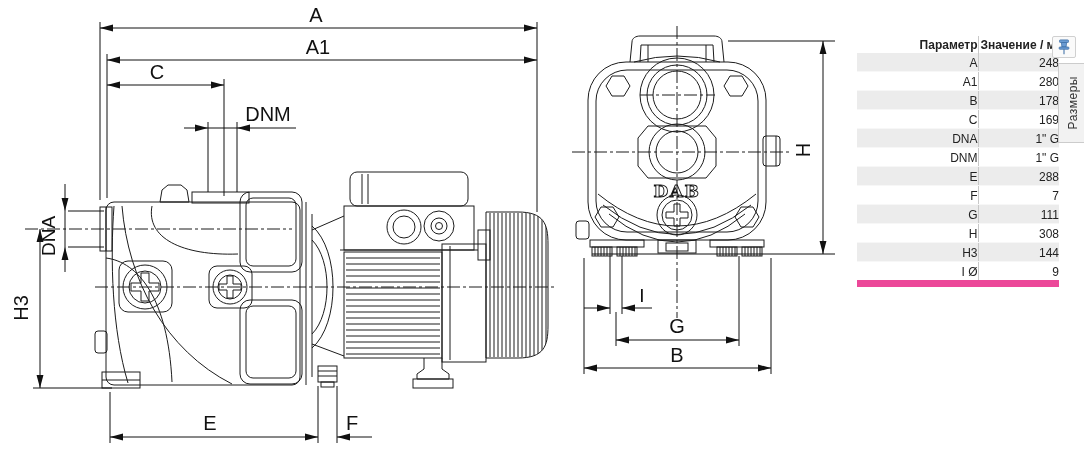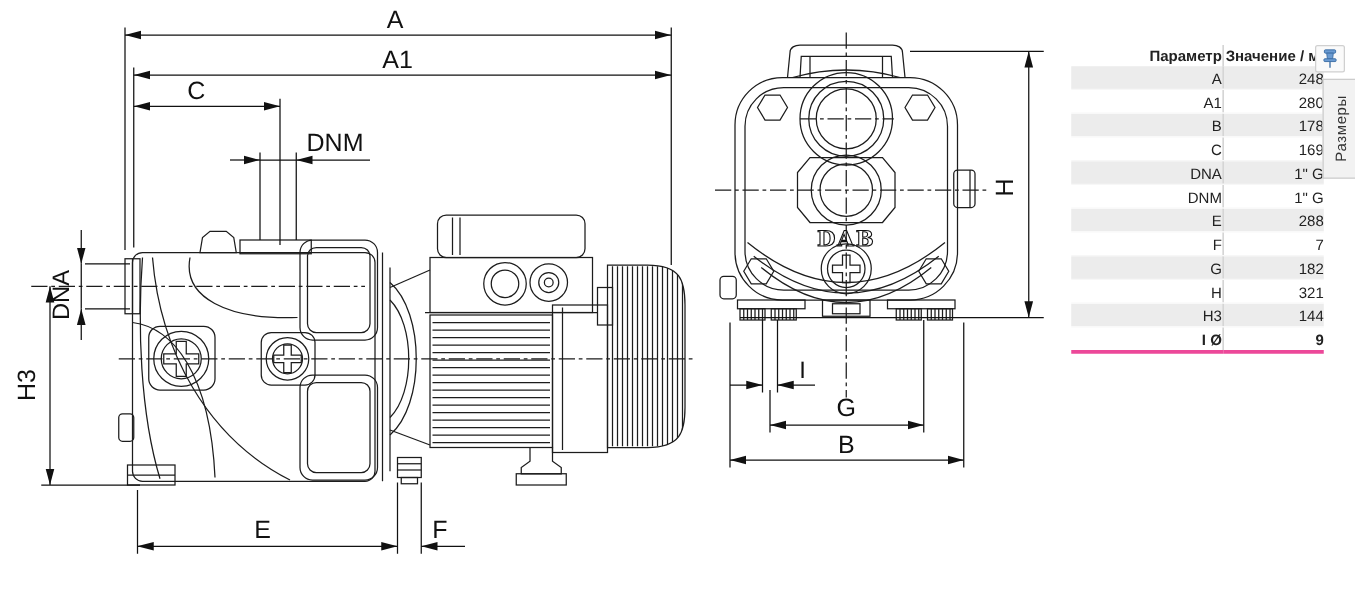--- a/index.html
+++ b/index.html
@@ -20,21 +20,21 @@
   .panel{position:absolute;left:857px;top:36px;width:202px;font-size:12px;color:#222;}
   .panel table{border-collapse:collapse;width:100%;table-layout:fixed;}
   .panel th,.panel td{
     height:17px;padding:1px 0 0 2px;text-align:right;vertical-align:middle;
     overflow:hidden;white-space:nowrap;font-size:12px;
   }
   .panel th{font-weight:bold;height:16px;}
   .panel th+th,.panel td+td{border-left:1px solid #c8c8c8;}
   .panel tbody td{border-bottom:1px solid #f7f7f7;}
   .panel tbody tr:nth-child(odd) td{background:#ececec;}
-  .panel tbody tr:last-child td{border-bottom:3px solid #ec4899;font-weight:bold;}
+  .panel tbody tr:last-child td{border-bottom:7px solid #ec4899;}
   .pin-btn{
     position:absolute;left:1052px;top:36px;width:24px;height:22px;
     background:#fafafa;border:1px solid #d0d0d0;border-radius:2px;
     padding:0;margin:0;cursor:pointer;display:flex;align-items:center;justify-content:center;
   }
   .side-tab{
     position:absolute;left:1058px;top:63px;width:28px;height:78px;
     background:#f2f2f2;border:1px solid #cccccc;border-right:none;
     display:flex;align-items:center;justify-content:center;cursor:pointer;
   }
@@ -282,25 +282,25 @@
       <tr>
           <td>E</td>
           <td>288</td>
         </tr>
       <tr>
           <td>F</td>
           <td>7</td>
         </tr>
       <tr>
           <td>G</td>
-          <td>182</td>
+          <td>111</td>
         </tr>
       <tr>
           <td>H</td>
-          <td>321</td>
+          <td>308</td>
         </tr>
       <tr>
           <td>H3</td>
           <td>144</td>
         </tr>
       <tr>
           <td>I Ø</td>
           <td>9</td>
         </tr>
     </tbody>

